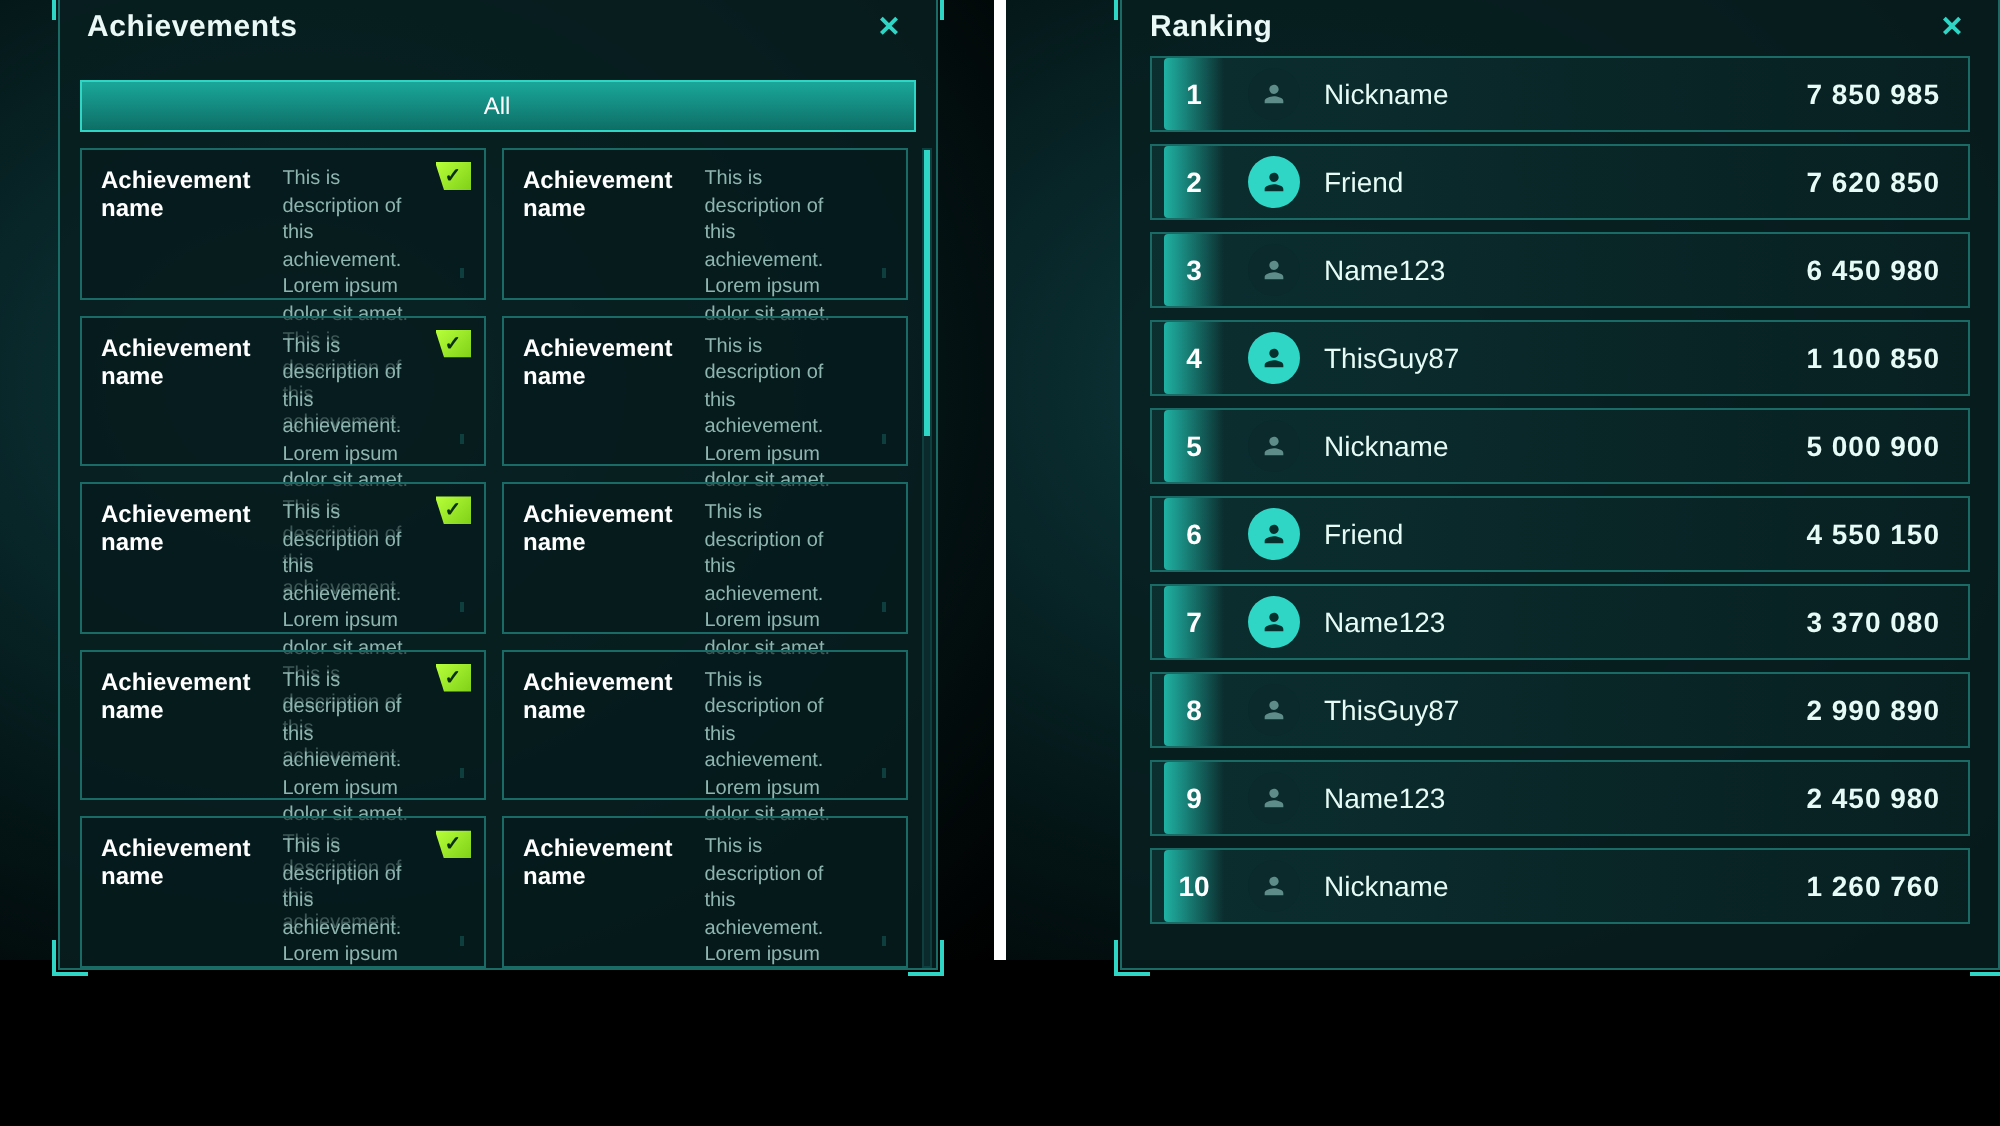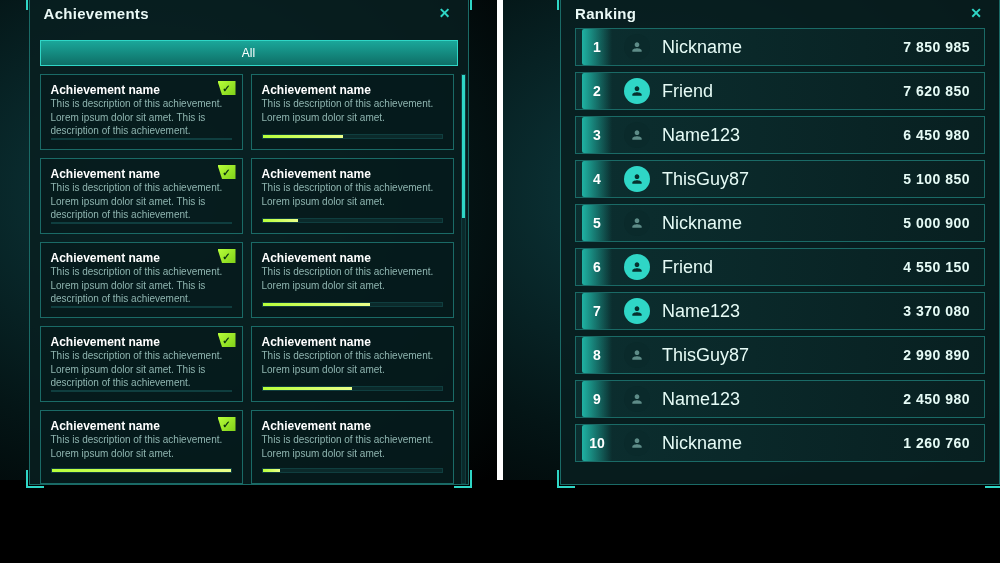--- a/index.html
+++ b/index.html
@@ -80,21 +80,21 @@
     padding:0 6px 0 10px;overflow:hidden;position:relative;
   }
   .ach-grid{
     display:grid;grid-template-columns:1fr 1fr;gap:8px;
     overflow:hidden;flex:1;padding-right:8px;
   }
   .ach-card{
     background:rgba(5,25,26,.6);
     border:1px solid var(--panel-border);
     padding:8px 10px 10px 10px;position:relative;
-    display:flex;flex-direction:column;gap:0;
+    display:flex;flex-direction:row;gap:16px;
     min-height:74px;
   }
   .ach-name{color:#fff;font-size:12px;font-weight:600;}
   .ach-desc{color:var(--text-dim);font-size:10px;line-height:1.35;}
   .badge{
     position:absolute;top:6px;right:6px;width:18px;height:14px;
     background:linear-gradient(135deg,var(--lime) 0%, #7fd018 100%);
     clip-path:polygon(0 0,100% 0,100% 100%,25% 100%);
     display:flex;align-items:center;justify-content:center;
     color:#0a3010;font-size:10px;font-weight:800;
@@ -125,21 +125,21 @@
     margin-left:6px;border-radius:2px;
   }
   .avatar{
     width:26px;height:26px;border-radius:50%;
     background:#0a2a2b;display:flex;align-items:center;justify-content:center;
     color:#7aa8a4;flex-shrink:0;
   }
   .avatar.hi{background:var(--teal);}
   .avatar.hi svg{fill:#06302e;}
   .avatar svg{width:14px;height:14px;fill:#5e8c88;}
-  .rank-name{color:#e6fbf6;font-size:18px;font-weight:500;flex:1;}
+  .rank-name{color:#e6fbf6;font-size:14px;font-weight:500;flex:1;}
   .rank-score{color:#e6fbf6;font-size:14px;font-weight:700;letter-spacing:.5px;}
 </style>
 </head>
 <body>
 
 <div class="half left">
   <div class="panel">
     <span class="corners-b"></span>
     <div class="panel-header">
       <div class="panel-title">Achievements</div>
@@ -272,21 +272,21 @@
           <div class="rank-score">6 450 980</div>
         </div>
         <div class="rank-row">
           <div class="rank-num">4</div>
           <div class="avatar hi">
             <svg viewBox="0 0 24 24">
               <path d="M12 12c2.2 0 4-1.8 4-4s-1.8-4-4-4-4 1.8-4 4 1.8 4 4 4zm0 2c-2.7 0-8 1.3-8 4v2h16v-2c0-2.7-5.3-4-8-4z"></path>
             </svg>
           </div>
           <div class="rank-name">ThisGuy87</div>
-          <div class="rank-score">5 100 850</div>
+          <div class="rank-score">1 100 850</div>
         </div>
         <div class="rank-row">
           <div class="rank-num">5</div>
           <div class="avatar">
             <svg viewBox="0 0 24 24">
               <path d="M12 12c2.2 0 4-1.8 4-4s-1.8-4-4-4-4 1.8-4 4 1.8 4 4 4zm0 2c-2.7 0-8 1.3-8 4v2h16v-2c0-2.7-5.3-4-8-4z"></path>
             </svg>
           </div>
           <div class="rank-name">Nickname</div>
           <div class="rank-score">5 000 900</div>

